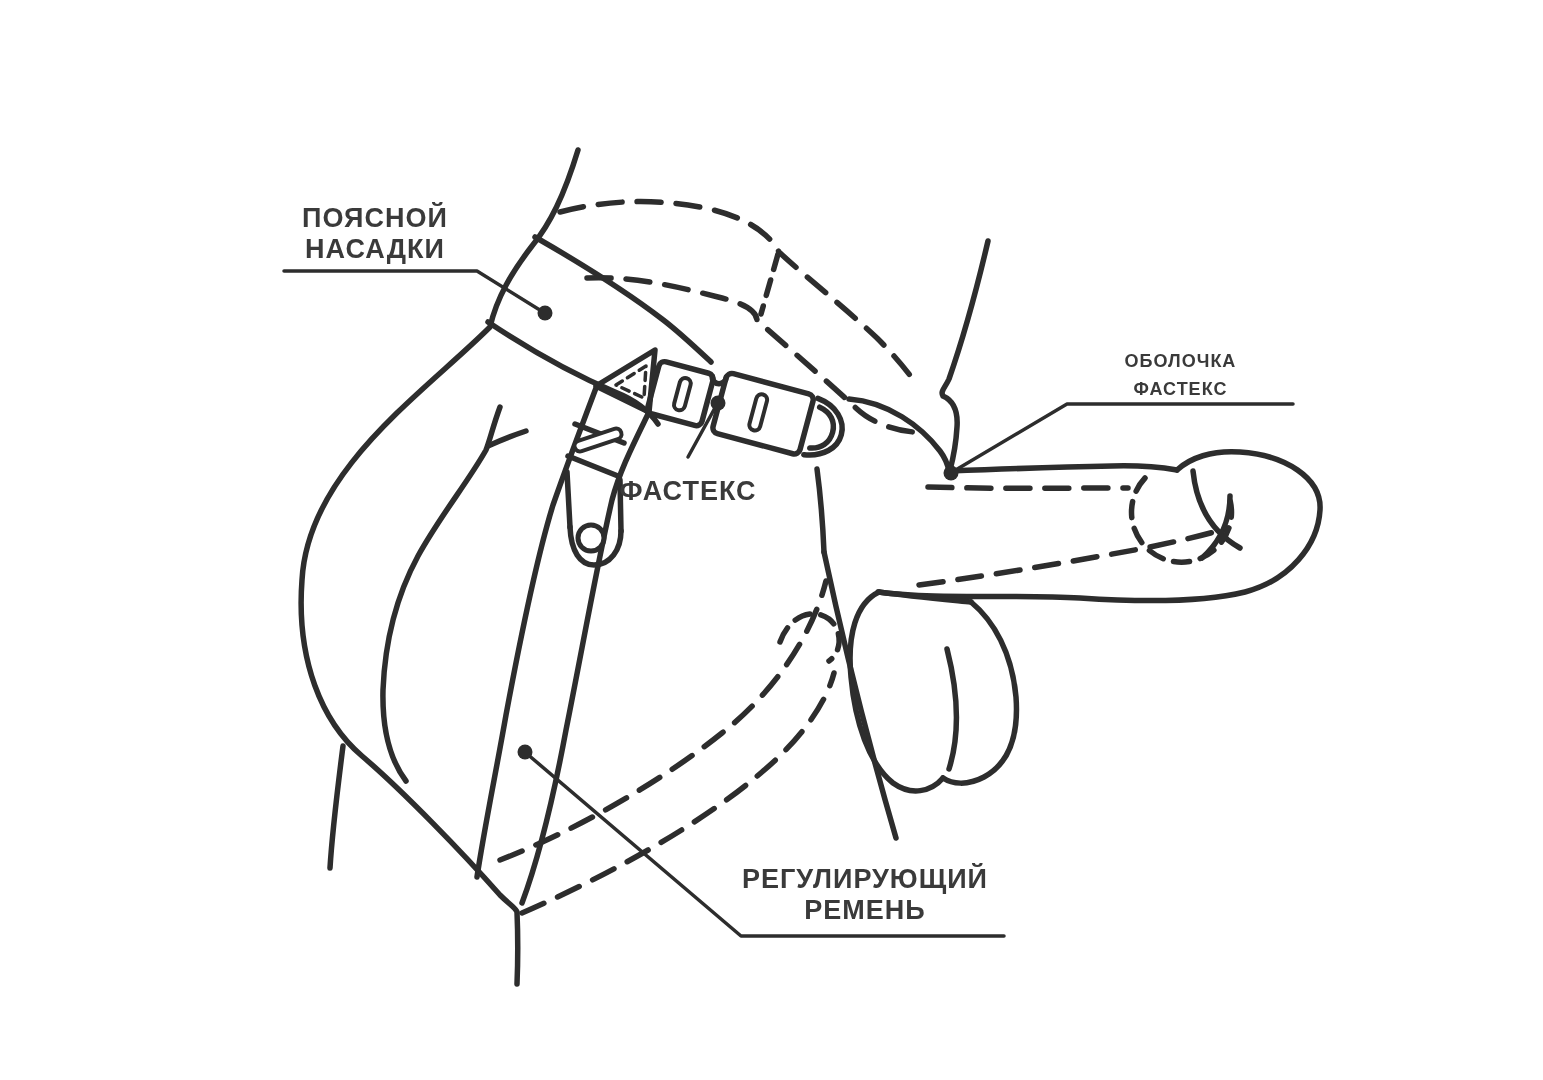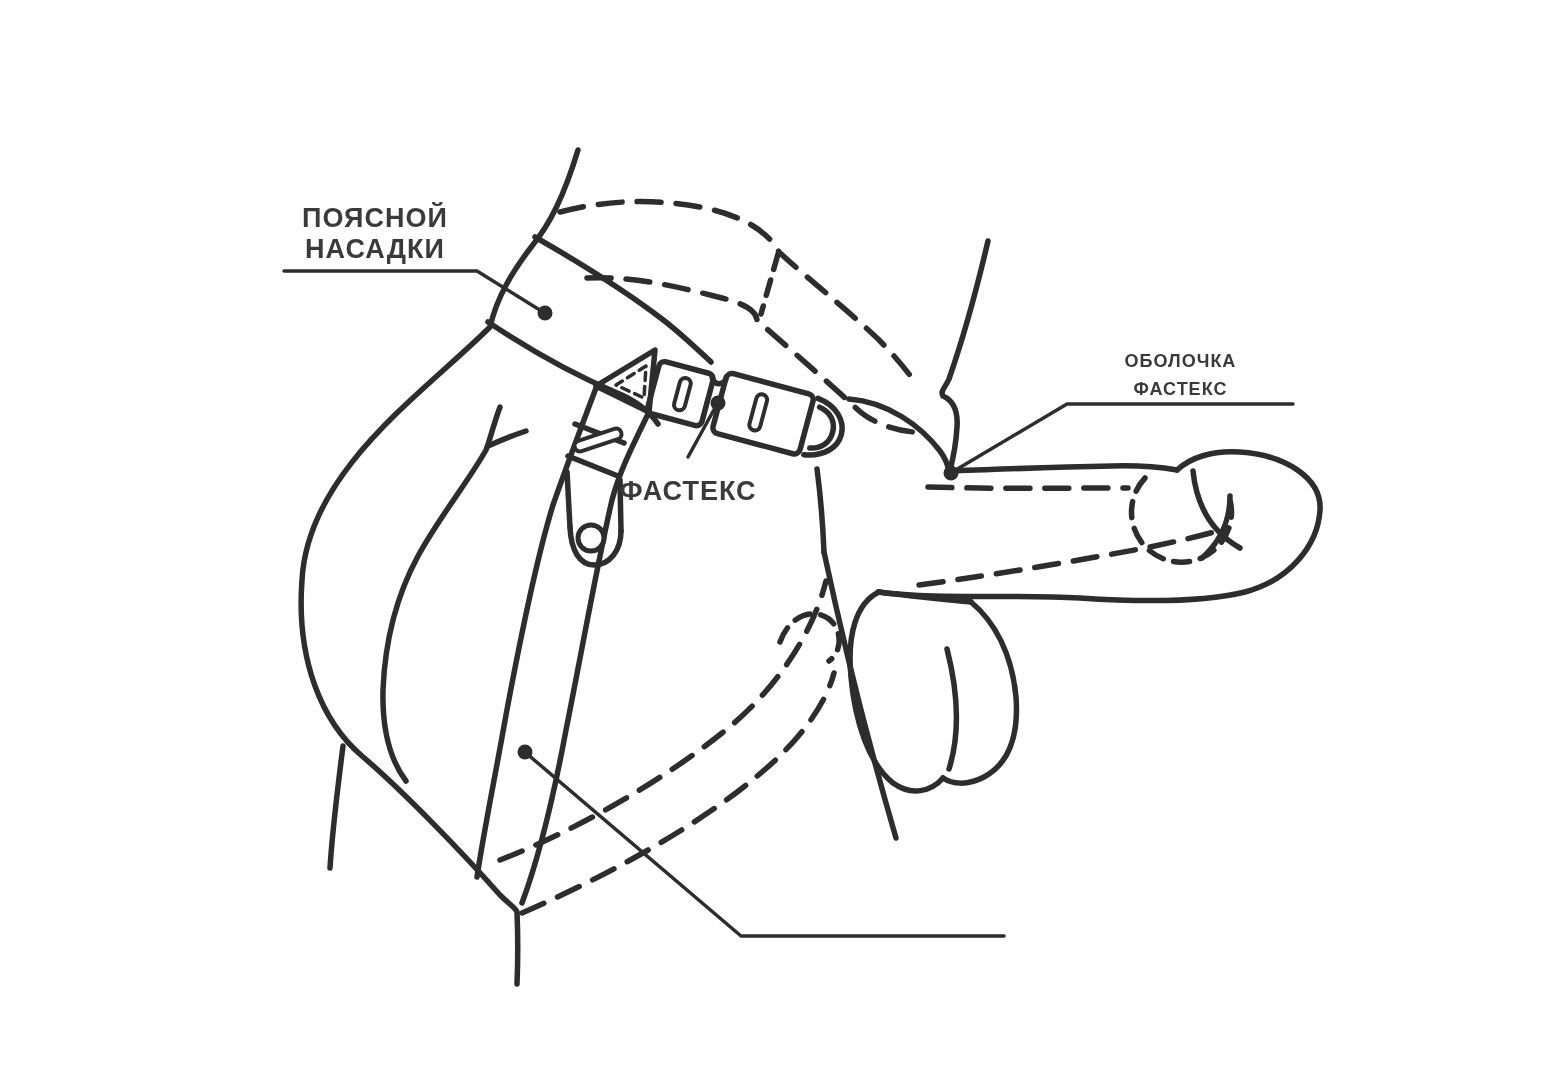--- a/index.html
+++ b/index.html
@@ -167,14 +167,18 @@
 
   <div class="label lbl-fastex">
     <div>ФАСТЕКС</div>
   </div>
 
   <div class="label lbl-sheath">
     <div>ОБОЛОЧКА</div>
     <div>ФАСТЕКС</div>
   </div>
 
+  <div class="label lbl-strap">
+    <div>РЕГУЛИРУЮЩИЙ</div>
+    <div>РЕМЕНЬ</div>
+  </div>
 
 </div>
 
 </body></html>

